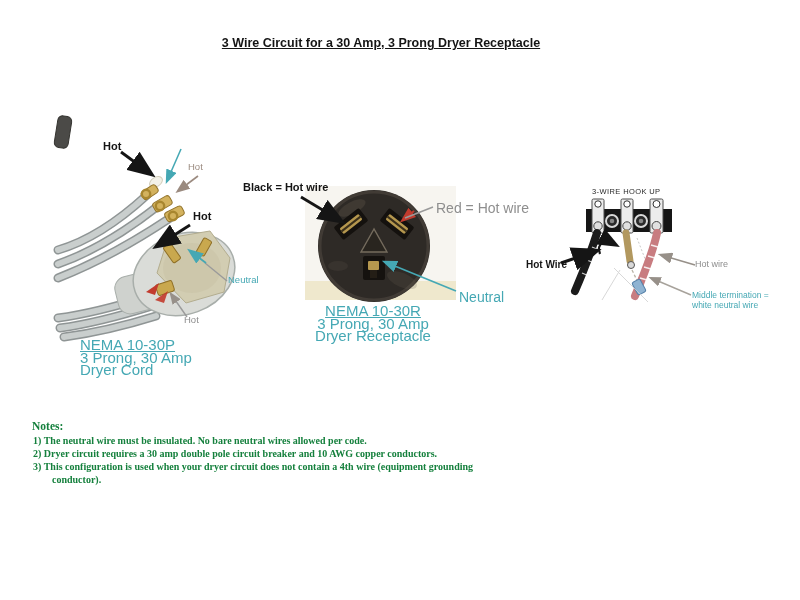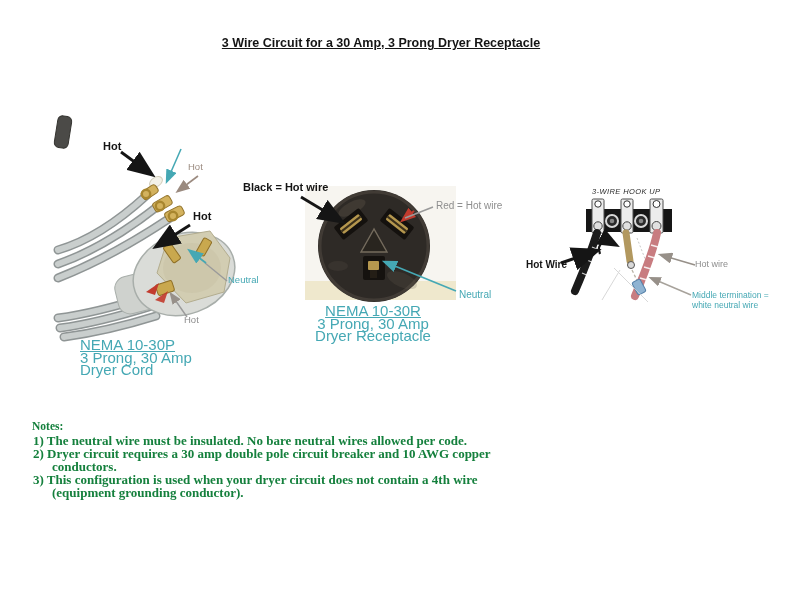--- a/index.html
+++ b/index.html
@@ -7,29 +7,29 @@
           font-family:"Liberation Sans",sans-serif;}
   svg{position:absolute;left:0;top:0;}
   .lbl{position:absolute;white-space:nowrap;line-height:1.15;}
   .bb{font-weight:bold;color:#151515;font-size:11px;}
   .title{font-weight:bold;color:#151515;font-size:12.5px;text-decoration:underline;text-align:center;}
   .teal{color:#45a8b4;}
   .gr{color:#8e8e8e;}
   .warm{color:#9b8b80;}
   .s9{font-size:9px;}
   .s95{font-size:9.5px;}
-  .s10{font-size:10px;}
+  .s10{font-size:14px;}
   .s85{font-size:8.5px;}
   .cap{font-size:15px;line-height:12.5px;}
   .cap .u{text-decoration:underline;}
   .cap div{display:block;}
-  .hookup-h{font-size:7.5px;color:#2a2a2a;letter-spacing:0.4px;font-style:italic;}
+  .hookup-h{font-size:7.5px;color:#2a2a2a;letter-spacing:0.4px;}
   .notes{position:absolute;left:32px;top:420px;width:462px;color:#15803d;font-weight:bold;font-family:Liberation Serif, serif;}
   .notes .nh{font-size:11.5px;margin-bottom:2px;}
-  .notes .ni{font-size:13px;line-height:13px;padding-left:20px;text-indent:-19px;}
+  .notes .ni{font-size:10px;line-height:13px;padding-left:20px;text-indent:-19px;}
 </style>
 </head>
 <body>
 
 <div id="canvas">
 
 <svg width="800" height="600" viewBox="0 0 800 600">
   <defs>
     <marker id="mB" markerWidth="10" markerHeight="8" refX="8" refY="4" orient="auto">
       <path d="M0,0 L10,4 L0,8 z" fill="#151515"></path>

